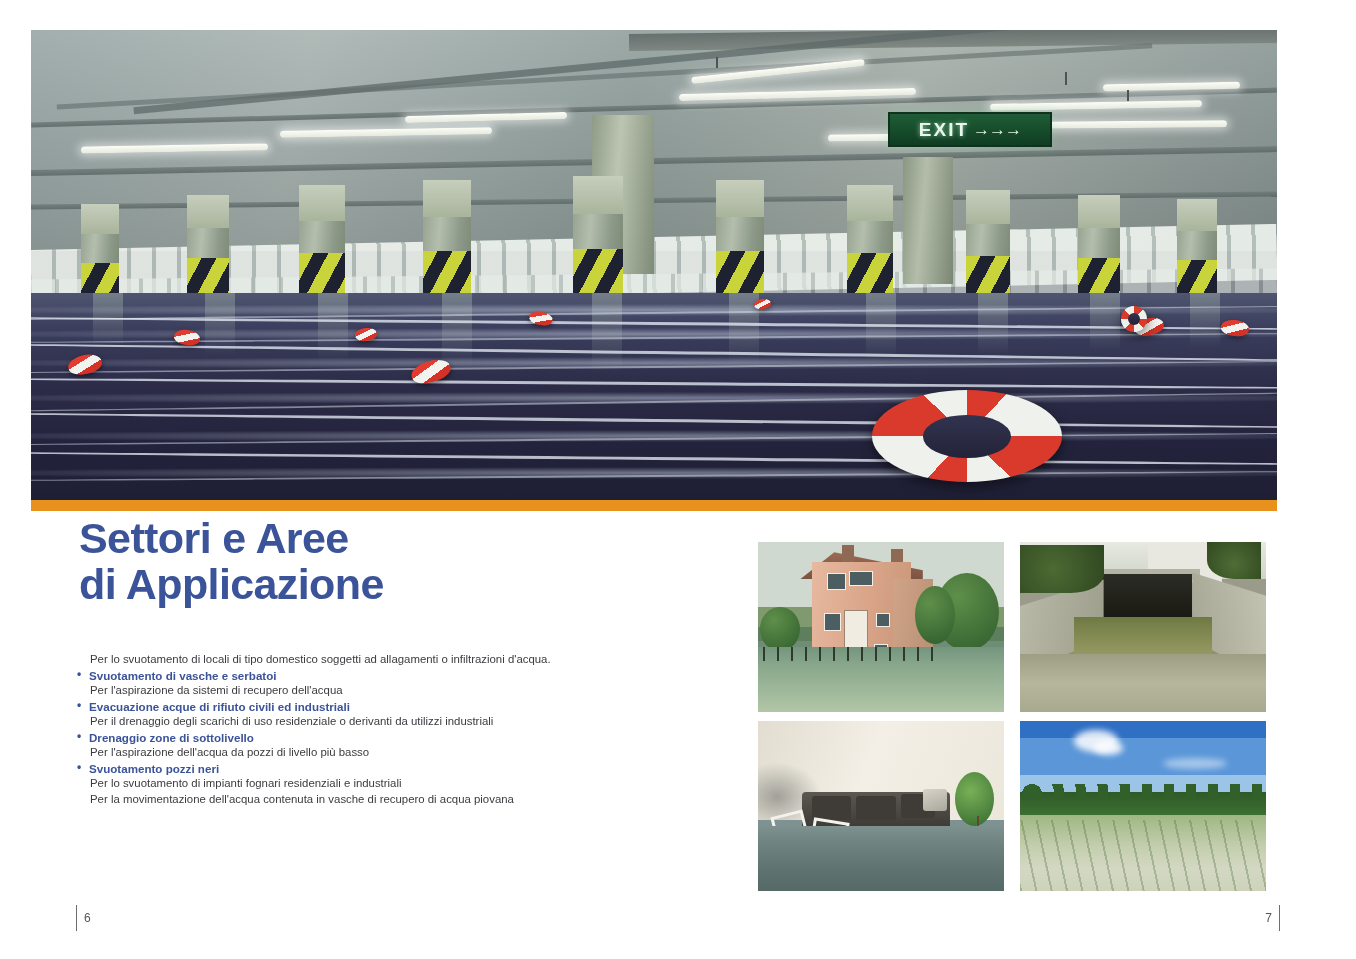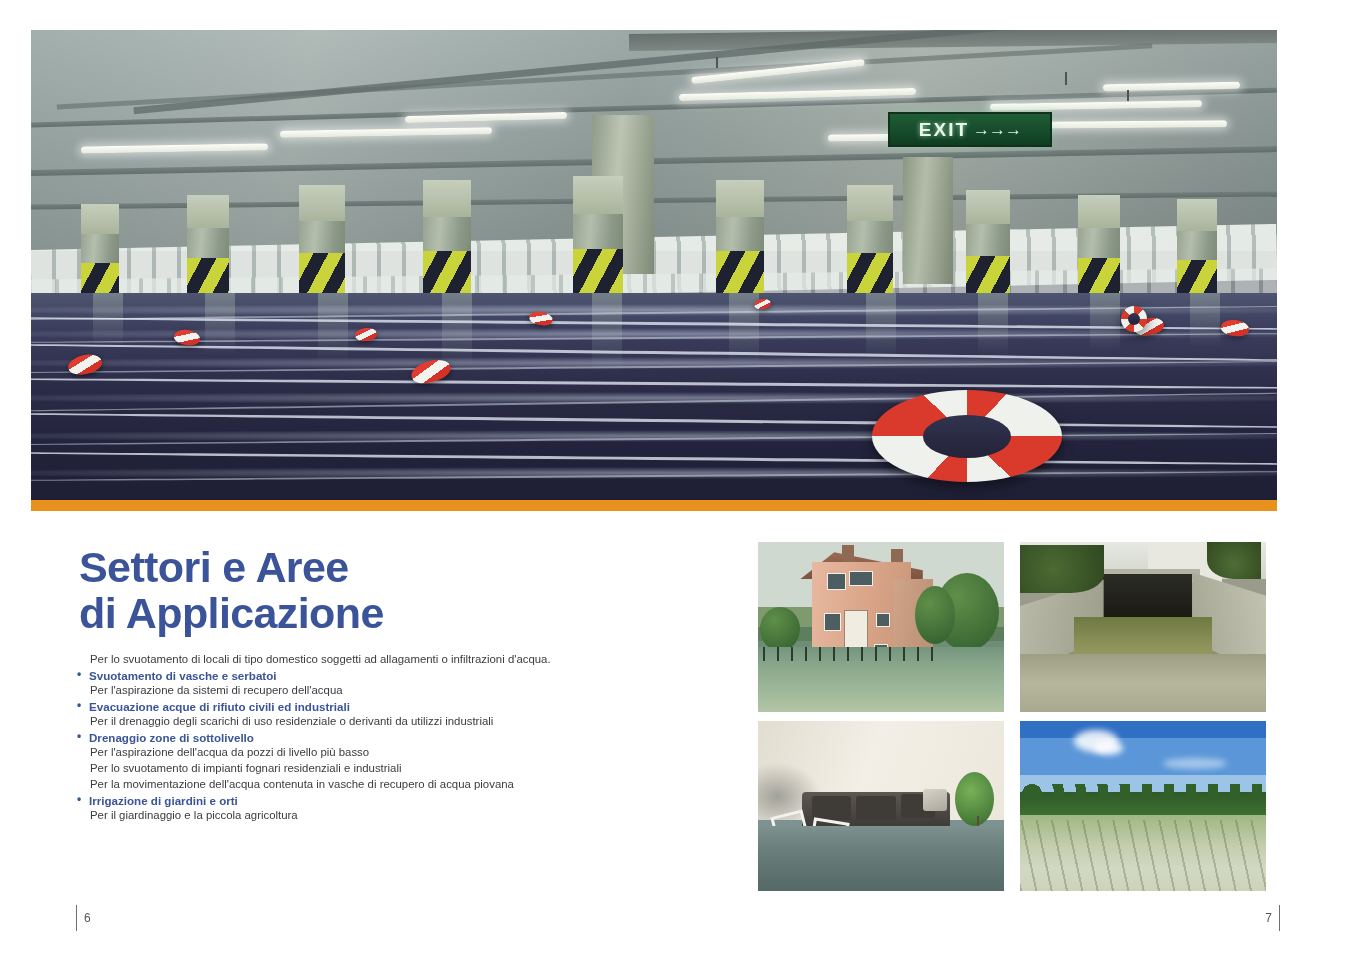--- a/index.html
+++ b/index.html
@@ -88,21 +88,21 @@
   .cone{position:absolute;border-radius:50% 50% 46% 46%;
     background:linear-gradient(160deg,#e23b2f 0 36%,#f2f3ee 36% 64%,#d43226 64% 100%);
     box-shadow:0 2px 5px rgba(0,0,0,.45);}
   .ring{position:absolute;border-radius:50%;
     background:conic-gradient(#d93a2b 0 12%,#eef1ec 12% 25%,#d93a2b 25% 37%,#eef1ec 37% 50%,#d93a2b 50% 62%,#eef1ec 62% 75%,#d93a2b 75% 87%,#eef1ec 87% 100%);
     box-shadow:0 4px 12px rgba(0,0,0,.5);}
   .ring::after{content:"";position:absolute;inset:27%;border-radius:50%;
     background:linear-gradient(180deg,#32334e,#232339);}
 
   
-  .title{position:absolute;left:79px;top:545px;color:#3b5499;
+  .title{position:absolute;left:79px;top:516px;color:#3b5499;
     font-size:43px;font-weight:bold;line-height:1.06;letter-spacing:-.6px;}
   .bullets{position:absolute;left:76px;top:652px;width:640px;}
   .b-item{margin-bottom:1px;}
   .b-head{color:#3b5499;font-size:11.6px;font-weight:bold;line-height:15px;position:relative;padding-left:13px;}
   .b-head::before{content:"•";position:absolute;left:1px;top:-1px;font-size:12px;color:#3b5499;}
   .b-sub{color:#3b3b40;font-size:11.4px;line-height:15px;padding-left:14px;}
 
   .photos{position:absolute;left:758px;top:542px;width:519px;height:356px;
     display:grid;grid-template-columns:246px 246px;grid-template-rows:170px 170px;gap:9px 16px;}
   .ph{position:relative;overflow:hidden;background:#ccc;}
@@ -324,28 +324,25 @@
   </div>
   <div class="b-item">
     <div class="b-head">Evacuazione acque di rifiuto civili ed industriali</div>
     <div class="b-sub">Per il drenaggio degli scarichi di uso residenziale o derivanti da utilizzi industriali</div>
   </div>
   <div class="b-item">
     <div class="b-head">Drenaggio zone di sottolivello</div>
     <div class="b-sub">Per l'aspirazione dell'acqua da pozzi di livello più basso</div>
   </div>
   <div class="b-item">
+    <div class="b-head">Svuotamento pozzi neri</div>
     <div class="b-sub">Per lo svuotamento di impianti fognari residenziali e industriali</div>
   </div>
   <div class="b-item">
     <div class="b-sub">Per la movimentazione dell'acqua contenuta in vasche di recupero di acqua piovana</div>
-  </div>
-  <div class="b-item">
-    <div class="b-head">Irrigazione di giardini e orti</div>
-    <div class="b-sub">Per il giardinaggio e la piccola agricoltura</div>
   </div>
 </div>
 
 <div class="photos">
 
   <div class="ph p1">
     <div class="roof"></div>
     <div class="chim" style="left:34%"></div>
     <div class="chim" style="left:54%;top:4%"></div>
     <div class="house"></div>

